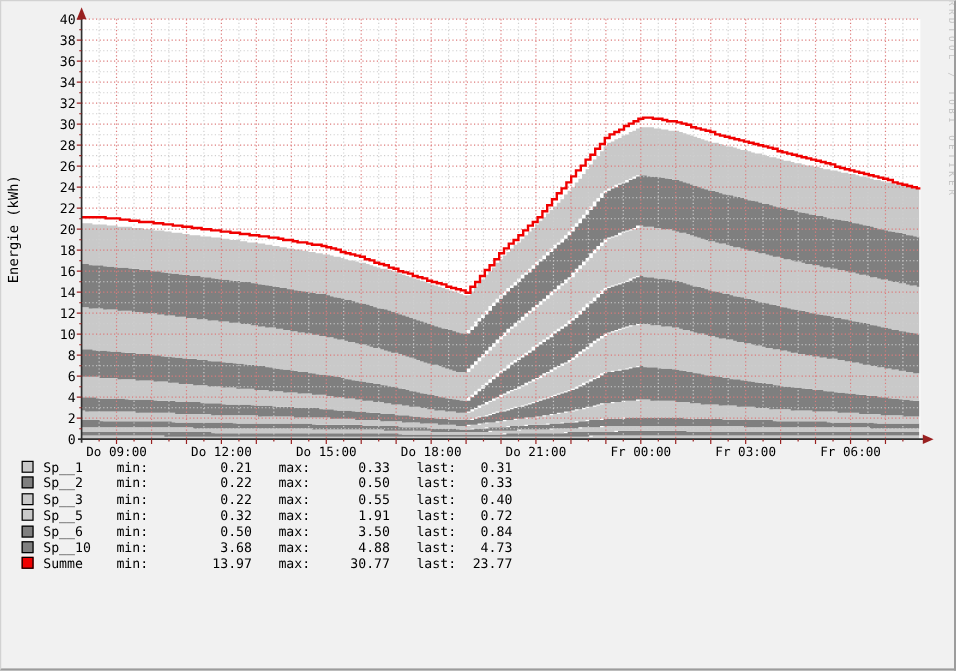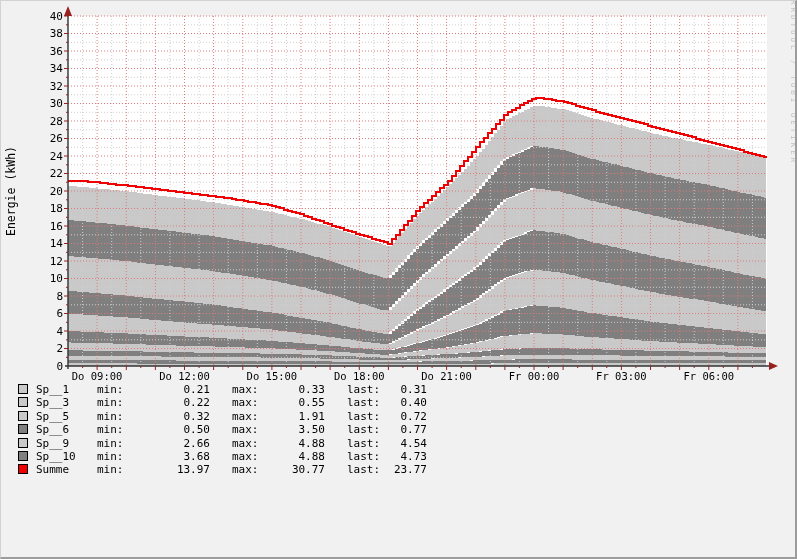--- a/index.html
+++ b/index.html
@@ -273,20 +273,20 @@
           <text x="445.6" y="379">Do 21:00</text>
           <text x="533.0" y="379">Fr 00:00</text>
           <text x="620.4" y="379">Fr 03:00</text>
           <text x="707.8" y="379">Fr 06:00</text>
         </g>
         <text x="14" y="190" font-size="11.5" fill="#000" text-anchor="middle" font-family="DejaVu Sans Mono, Liberation Mono, monospace" transform="rotate(-90 14 190)">Energie (kWh)</text>
         <text x="783" y="6" font-size="7.5" letter-spacing="3" fill="#c3c3c3" font-family="DejaVu Sans Mono, Liberation Mono, monospace" transform="rotate(90 790 6)">RRDTOOL / TOBI OETIKER</text>
       </svg></div>
   <div id="legend">
       <div class="lrow"><span class="swatch sw-light"></span><span class="c c-name">Sp__1</span><span class="c c-lmin">min:</span><span class="c c-vmin">0.21</span><span class="c c-lmax">max:</span><span class="c c-vmax">0.33</span><span class="c c-llast">last:</span><span class="c c-vlast">0.31</span></div>
+      <div class="lrow"><span class="swatch sw-dark"></span><span class="c c-name">Sp__2</span><span class="c c-lmin">min:</span><span class="c c-vmin">0.22</span><span class="c c-lmax">max:</span><span class="c c-vmax">0.50</span><span class="c c-llast">last:</span><span class="c c-vlast">0.33</span></div>
       <div class="lrow"><span class="swatch sw-light"></span><span class="c c-name">Sp__3</span><span class="c c-lmin">min:</span><span class="c c-vmin">0.22</span><span class="c c-lmax">max:</span><span class="c c-vmax">0.55</span><span class="c c-llast">last:</span><span class="c c-vlast">0.40</span></div>
       <div class="lrow"><span class="swatch sw-light"></span><span class="c c-name">Sp__5</span><span class="c c-lmin">min:</span><span class="c c-vmin">0.32</span><span class="c c-lmax">max:</span><span class="c c-vmax">1.91</span><span class="c c-llast">last:</span><span class="c c-vlast">0.72</span></div>
-      <div class="lrow"><span class="swatch sw-dark"></span><span class="c c-name">Sp__6</span><span class="c c-lmin">min:</span><span class="c c-vmin">0.50</span><span class="c c-lmax">max:</span><span class="c c-vmax">3.50</span><span class="c c-llast">last:</span><span class="c c-vlast">0.77</span></div>
-      <div class="lrow"><span class="swatch sw-light"></span><span class="c c-name">Sp__9</span><span class="c c-lmin">min:</span><span class="c c-vmin">2.66</span><span class="c c-lmax">max:</span><span class="c c-vmax">4.88</span><span class="c c-llast">last:</span><span class="c c-vlast">4.54</span></div>
+      <div class="lrow"><span class="swatch sw-dark"></span><span class="c c-name">Sp__6</span><span class="c c-lmin">min:</span><span class="c c-vmin">0.50</span><span class="c c-lmax">max:</span><span class="c c-vmax">3.50</span><span class="c c-llast">last:</span><span class="c c-vlast">0.84</span></div>
       <div class="lrow"><span class="swatch sw-dark"></span><span class="c c-name">Sp__10</span><span class="c c-lmin">min:</span><span class="c c-vmin">3.68</span><span class="c c-lmax">max:</span><span class="c c-vmax">4.88</span><span class="c c-llast">last:</span><span class="c c-vlast">4.73</span></div>
       <div class="lrow"><span class="swatch sw-red"></span><span class="c c-name">Summe</span><span class="c c-lmin">min:</span><span class="c c-vmin">13.97</span><span class="c c-lmax">max:</span><span class="c c-vmax">30.77</span><span class="c c-llast">last:</span><span class="c c-vlast">23.77</span></div>
     </div>
 </div>
 
 </body></html>

